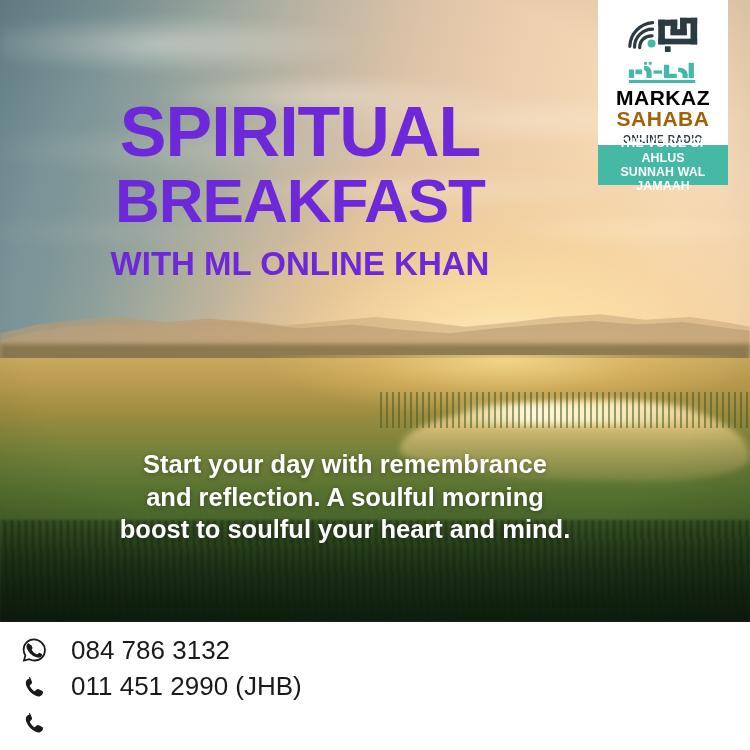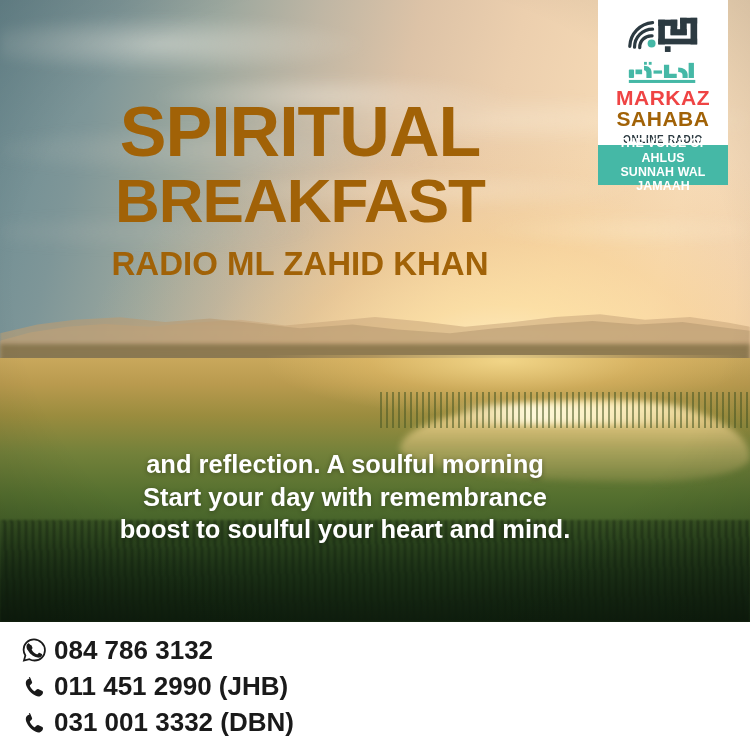--- a/index.html
+++ b/index.html
@@ -127,21 +127,21 @@
   .vignette {
     position:absolute; left:0; top:0; width:750px; height:622px;
     background:radial-gradient(ellipse 620px 520px at 50% 46%,
       rgba(0,0,0,0) 58%, rgba(0,0,0,.22) 100%);
     pointer-events:none;
   }
 
   
   .headline {
     position:absolute; left:0; top:100px; width:600px; text-align:center;
-    color:#a16207; line-height:.94; letter-spacing:-1px;
+    color:#6d28d9; line-height:.94; letter-spacing:-1px;
   }
   .h-l1 { font-size:70px; font-weight:bold; }
   .h-l2 { font-size:62px; font-weight:bold; margin-top:6px; }
   .h-sub {
     font-size:33px; font-weight:bold; letter-spacing:0px; margin-top:18px;
   }
 
   
   .bodycopy {
     position:absolute; left:60px; top:448px; width:570px; text-align:center;
@@ -150,43 +150,43 @@
   }
 
   
   .logo-card {
     position:absolute; left:598px; top:0; width:130px; height:145px;
     background:#ffffff; display:flex; flex-direction:column;
     align-items:center; justify-content:flex-start; padding-top:14px;
   }
   .logo-mark { width:82px; height:46px; }
   .logo-arabic { width:78px; height:26px; margin-top:2px; }
-  .brand-1 { font-size:21px; font-weight:bold; color:#ef4444; letter-spacing:.5px; line-height:1; margin-top:3px; }
+  .brand-1 { font-size:21px; font-weight:bold; color:#000000; letter-spacing:.5px; line-height:1; margin-top:3px; }
   .brand-2 { font-size:21px; font-weight:bold; color:#a16207; letter-spacing:.5px; line-height:1.08; }
   .brand-3 { font-size:10px; font-weight:bold; color:#2c3a41; letter-spacing:.6px; margin-top:3px; }
 
   .tagline {
     position:absolute; left:598px; top:145px; width:130px; height:40px;
     background:#45b8a6; color:#ffffff; display:flex; flex-direction:column;
     align-items:center; justify-content:center;
     font-size:12.4px; font-weight:bold; line-height:1.15; letter-spacing:.1px;
     text-align:center;
   }
 
   
   .footer {
     position:absolute; left:0; top:622px; width:750px; height:128px;
     background:#ffffff;
   }
   .contacts { position:absolute; left:18px; top:10px; }
   .contact-row { display:flex; align-items:center; height:36px; }
   .contact-icon { width:32px; height:30px; flex:0 0 32px; display:flex; align-items:center; justify-content:center; }
   .contact-num {
-    font-size:26px; font-weight:bold; color:#1a1a1a; letter-spacing:0px;
-    margin-left:4px; white-space:nowrap;
+    font-size:26px; font-weight:normal; color:#1a1a1a; letter-spacing:0px;
+    margin-left:21px; white-space:nowrap;
   }
 </style>
 </head>
 <body>
 
 <div id="poster">
 
   <div class="photo">
     <div class="sky"></div>
     <div class="sky-glow"></div>
@@ -199,26 +199,26 @@
     <div class="pond"></div>
     <div class="pond-streak"></div>
     <div class="reeds"></div>
     <div class="grass-fg"></div>
     <div class="vignette"></div>
   </div>
 
   <div class="headline">
     <div class="h-l1">SPIRITUAL</div>
     <div class="h-l2">BREAKFAST</div>
-    <div class="h-sub">RADIO ML ZAHID KHAN</div>
+    <div class="h-sub">WITH ML ONLINE KHAN</div>
   </div>
 
   <div class="bodycopy">
+    <div>Start your day with remembrance</div>
     <div>and reflection. A soulful morning</div>
-    <div>Start your day with remembrance</div>
     <div>boost to soulful your heart and mind.</div>
   </div>
 
   <div class="logo-card">
 
     <svg class="logo-mark" viewBox="0 0 82 46">
       <g fill="none" stroke="#2c3a41" stroke-width="3.4" stroke-linecap="round">
         <path d="M6 34 A 26 26 0 0 1 30 9"></path>
         <path d="M11 35 A 19 19 0 0 1 30 16"></path>
         <path d="M16.5 35.5 A 12 12 0 0 1 29.5 23"></path>
@@ -301,19 +301,18 @@
         <span class="contact-icon">
           <svg viewBox="0 0 26 26" width="23" height="23">
             <path d="M6.6 2.4 c1.1 0 1.6 .6 2 1.6 l1.5 3.7 c.4 1 .2 1.7 -.5 2.3
                      l-1.5 1.3 c-.4 .4 -.5 .8 -.2 1.4 c.8 1.7 2.6 4 4.5 5.3
                      c.6 .4 1.1 .3 1.5 -.1 l1.5 -1.5 c.7 -.7 1.4 -.8 2.3 -.4
                      l3.6 1.7 c1 .5 1.4 1.1 1.3 2.2 c-.2 1.9 -1.5 3.6 -3.4 4.1
                      c-1.4 .4 -3 .2 -5.3 -.9 c-3.4 -1.6 -6.3 -4.2 -8.3 -7.4
                      c-1.8 -2.8 -2.6 -5.2 -2.4 -7.2 c.2 -2.3 1.9 -4.2 4 -4.3 z" fill="#1a1a1a"></path>
           </svg>
         </span>
-        <span class="contact-num">031 001 3332 (DBN)</span>
       </div>
 
     </div>
 
   </div>
 </div>
 
 </body></html>

